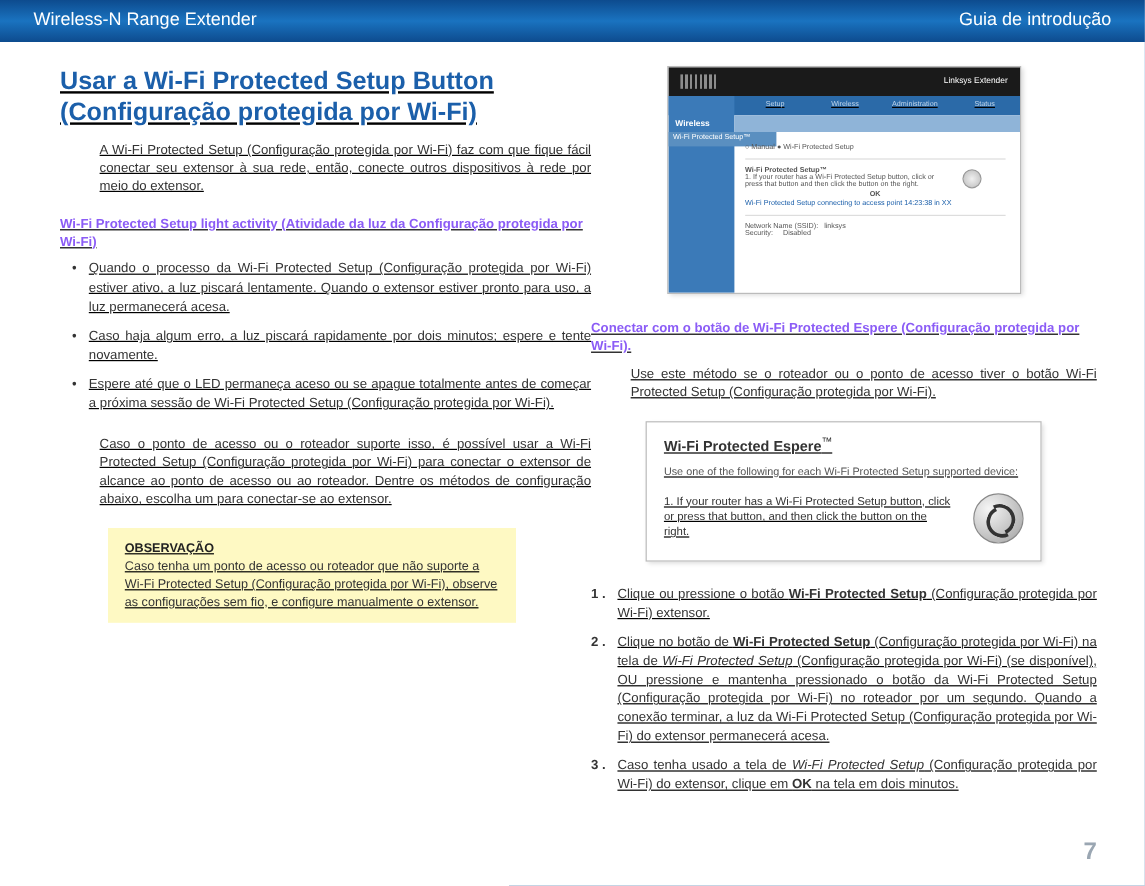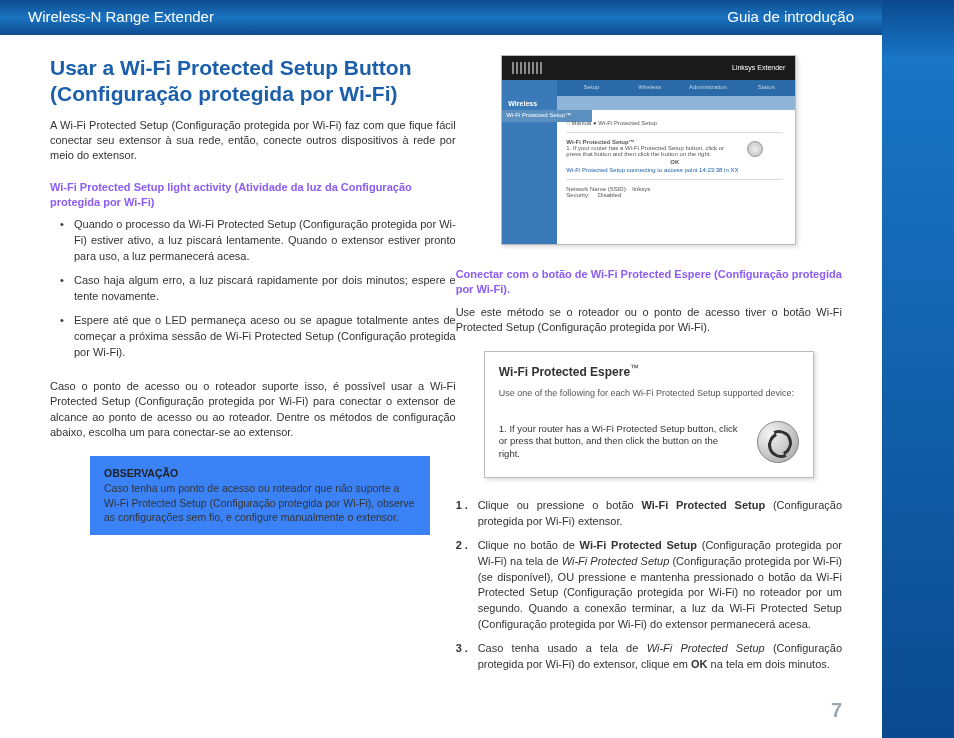--- a/index.html
+++ b/index.html
@@ -6,60 +6,61 @@
   body {
     font-family: "Segoe UI", Myriad, Arial, sans-serif;
     background: linear-gradient(180deg, #0a4a8f 0%, #1975c5 8%, #0a4a8f 100%);
     width: 954px;
     height: 738px;
     overflow: hidden;
   }
   .page {
     background: #fff;
     margin: 0;
-    width: 882px;
+    width: 954px;
     height: 738px;
     position: relative;
   }
   .header {
     background: linear-gradient(180deg,#0d4b8e 0%,#1a73c0 50%,#0d4b8e 100%);
     color: #fff;
     display: flex;
     justify-content: space-between;
     padding: 8px 28px 10px 28px;
     font-size: 15px;
     font-weight: 300;
   }
   .content {
     display: flex;
     padding: 20px 40px 10px 50px;
     height: 640px;
+    text-decoration: underline;
   }
   .col { flex: 1; font-size: 11px; color: #333; }
   .col-left { flex: 1.05; }
   h1 {
     color: #1b5faa;
     font-size: 21px;
     font-weight: 600;
     margin-bottom: 10px;
     line-height: 1.25;
   }
-  .intro { text-align: justify; margin-bottom: 16px; line-height: 1.4; }
+  .intro { text-align: justify; margin-bottom: 16px; line-height: 1.4; margin-left: 33px; }
   h2 {
     color: #8b5cf6;
     font-size: 11px;
     font-weight: 700;
     margin-bottom: 8px;
     line-height: 1.35;
   }
   ul.bullets { list-style: none; padding-left: 24px; margin-bottom: 18px; }
   ul.bullets li { position: relative; text-align: justify; line-height: 1.45; margin-bottom: 8px; }
   ul.bullets li::before { content: "•"; position: absolute; left: -14px; }
   .note-box {
-    background: #3b82f6;
+    background: #fef9c3;
     padding: 10px 14px;
     margin: 14px 0 0 40px;
     width: 340px;
     font-size: 10.5px;
     line-height: 1.4;
   }
   .note-box .note-label { font-weight: 700; text-transform: uppercase; color: #222; }
   .screenshot {
     border: 1px solid #bbb;
     box-shadow: 2px 2px 4px rgba(0,0,0,0.15);
@@ -87,21 +88,21 @@
     box-shadow: 2px 2px 4px rgba(0,0,0,0.15);
     padding: 10px 14px 14px 14px;
     width: 330px;
     margin: 12px auto 20px auto;
     font-size: 10px;
     line-height: 1.35;
     background:#fff;
   }
   .wps-title { font-weight: 700; font-size: 12px; margin-bottom: 6px; font-family: Arial, sans-serif;}
   .wps-title .tm{font-weight:400;font-size:9px;vertical-align:super;}
-  .wps-sub { margin-bottom: 22px; font-size:9px;color:#555;}
+  .wps-sub { margin-bottom: 12px; font-size:9px;color:#555;}
   .wps-row { display: flex; align-items: center; gap: 16px; }
   .wps-row .txt { flex: 1; font-size:9.5px;}
   .wps-btn {
     width: 42px; height: 42px; border-radius: 50%;
     background: radial-gradient(circle at 30% 30%, #f5f5f5, #a0a0a0);
     border: 1px solid #888;
     display:flex;align-items:center;justify-content:center;
     position:relative;
   }
   .wps-arrows{position:relative;width:24px;height:24px;}

